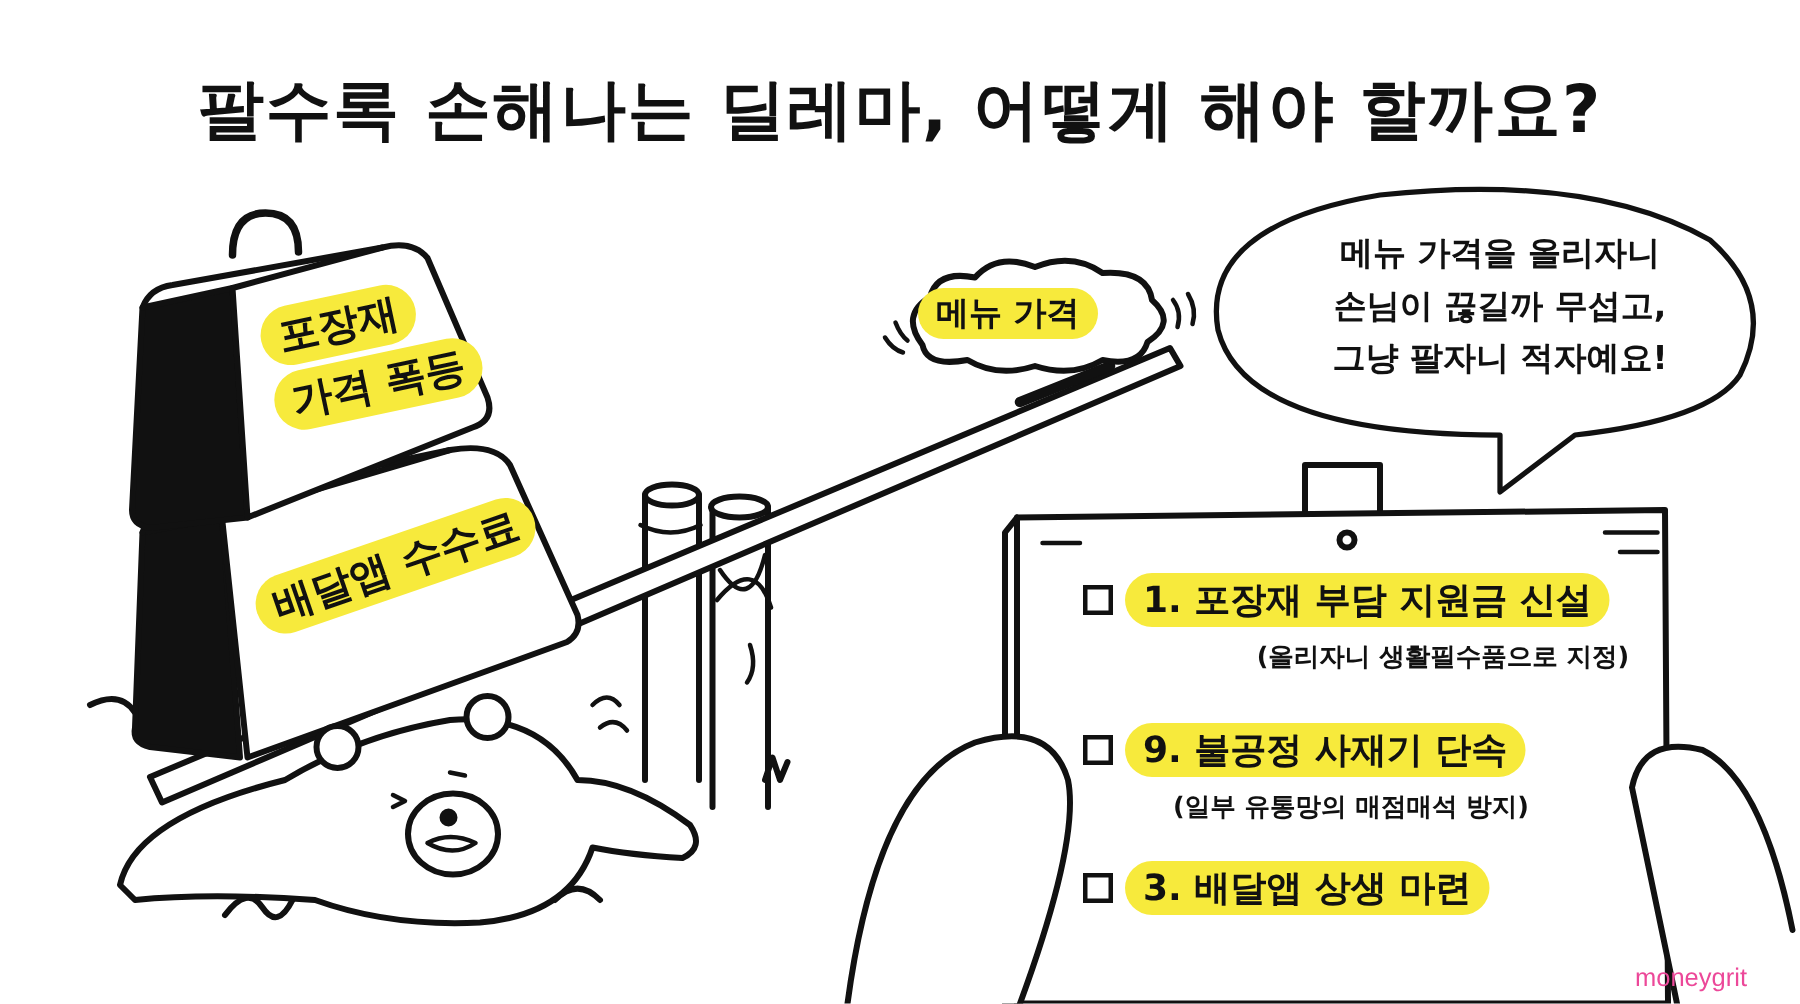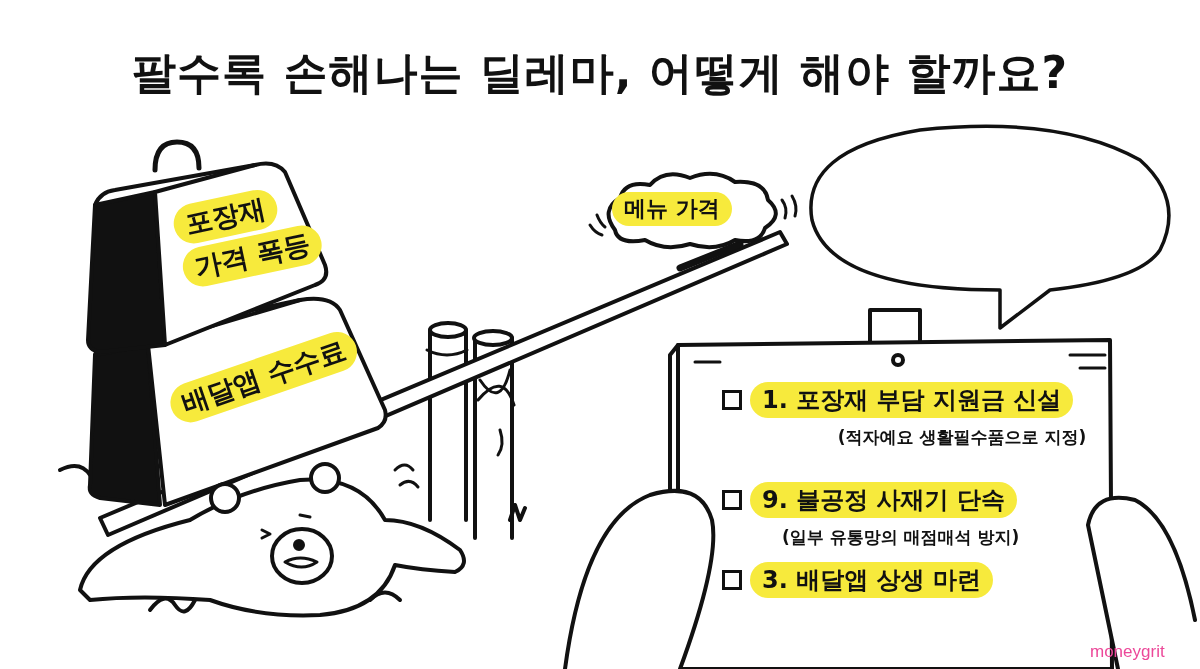--- a/index.html
+++ b/index.html
@@ -130,37 +130,42 @@
     <div style="margin-top:4px;"><span class="hl">가격 폭등</span></div>
   </div>
   <div class="abs weight-label" style="left:165px;top:390px;transform:rotate(-19deg);">
     <span class="hl">배달앱 수수료</span>
   </div>
 
   <div class="abs cloud-label">
     <span class="hl">메뉴 가격</span>
   </div>
 
+  <div class="abs bubble-text">
+    <div>메뉴 가격을 올리자니</div>
+    <div>손님이 끊길까 무섭고,</div>
+    <div>그냥 팔자니 적자예요!</div>
+  </div>
 
   <div class="abs sign-items">
     <div class="sign-item" style="top:0;text-align:center;">
       <div class="row">
         <span class="checkbox"></span>
         <span class="hl main">1. 포장재 부담 지원금 신설</span>
       </div>
-      <div class="sub">(적자예요 생활필수품으로 지정)</div>
+      <div class="sub">(올리자니 생활필수품으로 지정)</div>
     </div>
     <div class="sign-item" style="top:100px;">
       <div class="row">
         <span class="checkbox"></span>
         <span class="hl main">9. 불공정 사재기 단속</span>
       </div>
       <div class="sub">(일부 유통망의 매점매석 방지)</div>
     </div>
-    <div class="sign-item" style="top:180px;">
+    <div class="sign-item" style="top:192px;">
       <div class="row">
         <span class="checkbox"></span>
         <span class="hl main">3. 배달앱 상생 마련</span>
       </div>
     </div>
   </div>
 
   <div class="abs watermark">moneygrit</div>
 </div>
 

